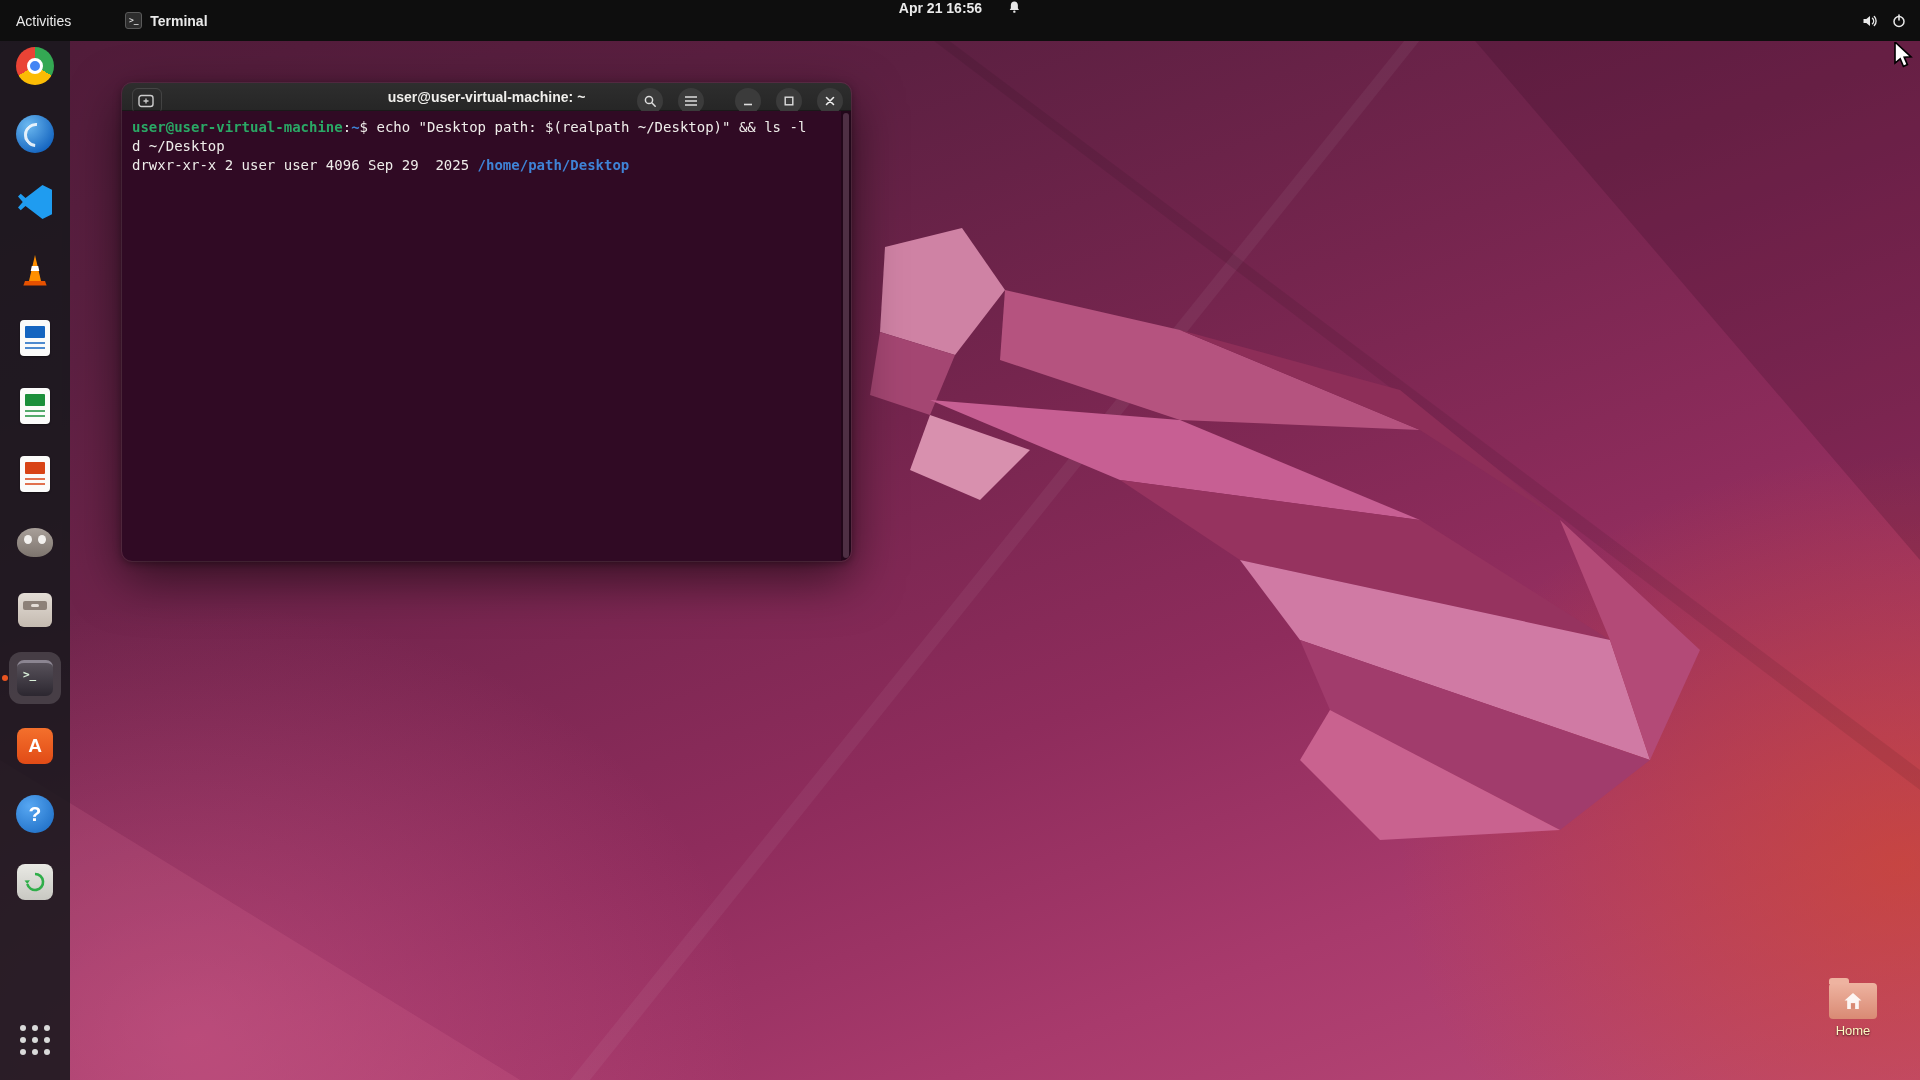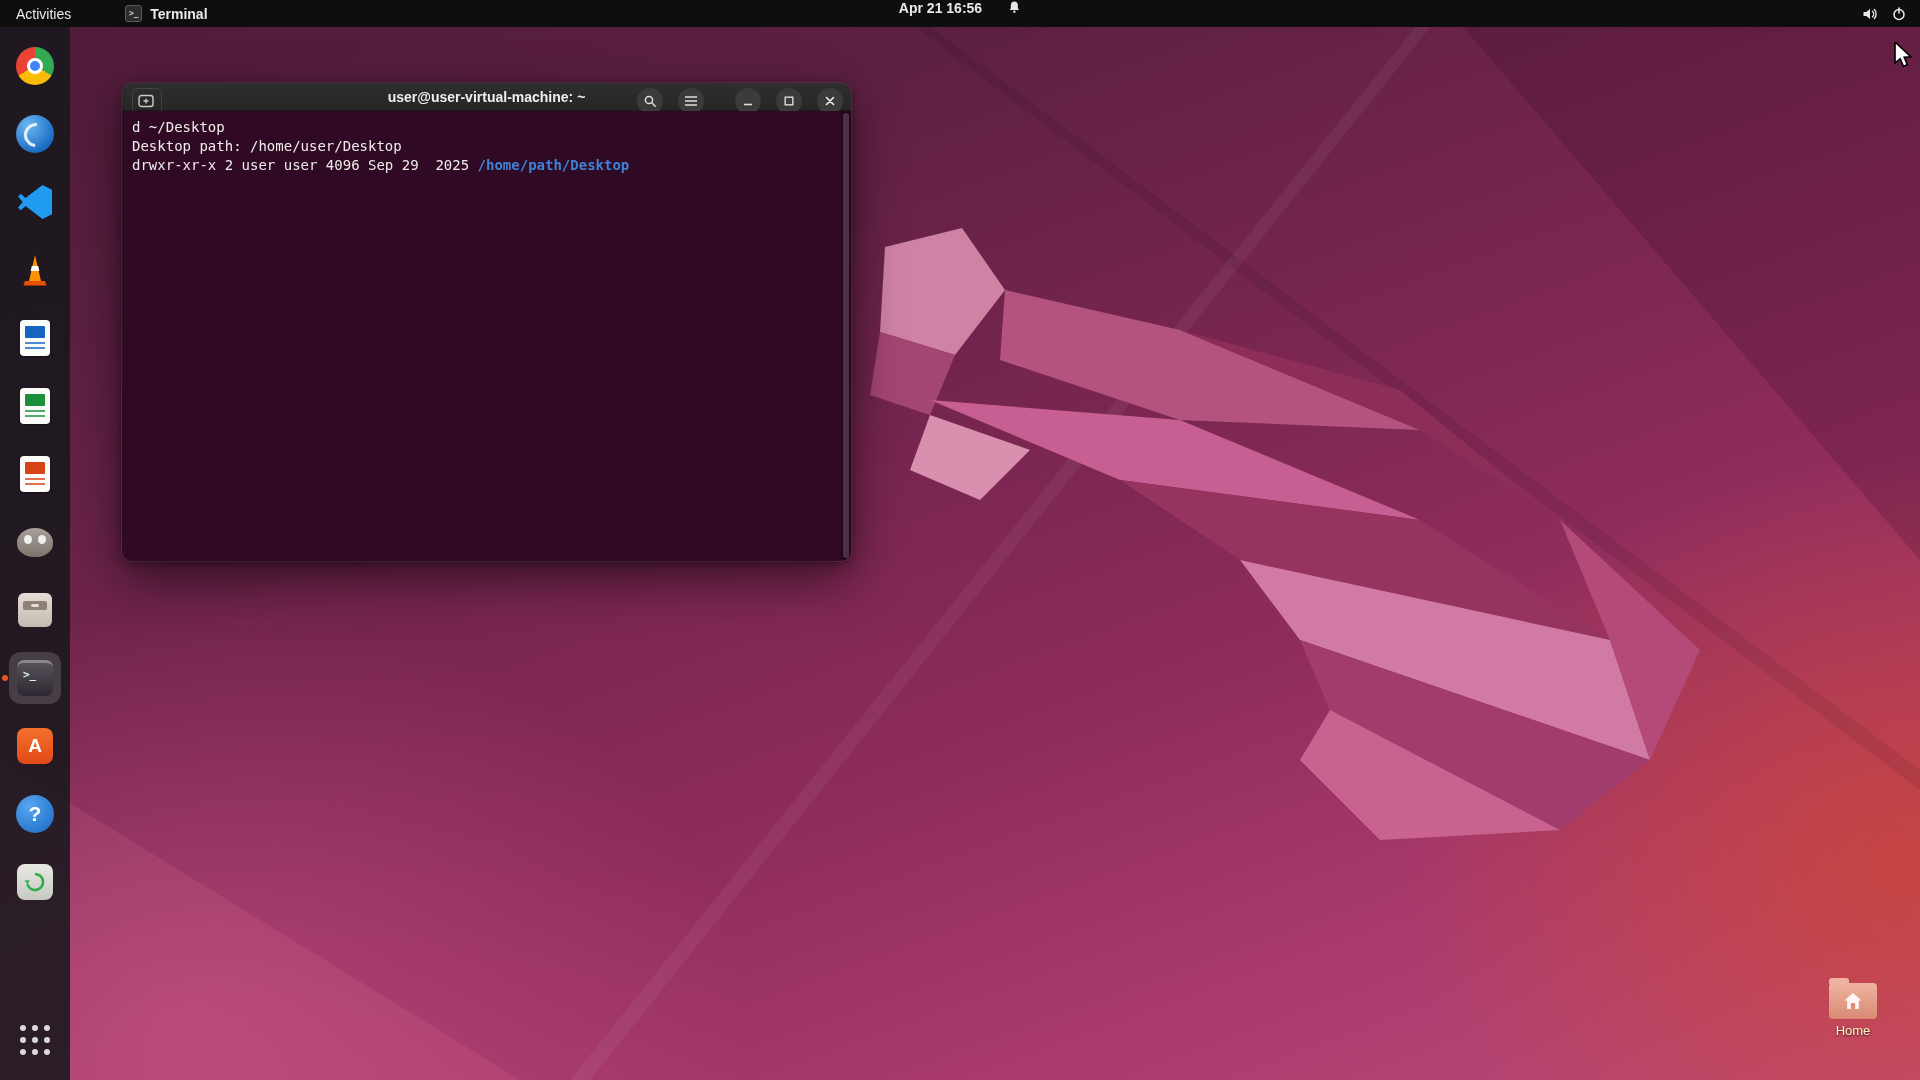--- a/index.html
+++ b/index.html
@@ -9,21 +9,21 @@
   
   .wallpaper { position:absolute; inset:0; z-index:0;
     background:
       radial-gradient(ellipse 760px 620px at 99% 80%, rgba(214,72,35,.60), rgba(214,72,35,0) 66%),
       radial-gradient(ellipse 900px 700px at 10% 96%, rgba(235,105,155,.38), rgba(235,105,155,0) 62%),
       linear-gradient(160deg,#4e1b38 0%,#5d2042 22%,#75254e 42%,#8e2c5c 62%,#a83a6c 80%,#bb4a78 100%);
   }
   .wallpaper svg { position:absolute; inset:0; }
 
   
-  .top-bar { position:absolute; top:0; left:0; width:1920px; height:27px; z-index:20;
+  .top-bar { position:absolute; top:0; left:0; width:1920px; height:41px; z-index:20;
     background:#0e0e0e; color:#eaeaea; display:flex; align-items:center; font-size:14px; }
   .tb-activities { padding:0 16px; height:100%; display:flex; align-items:center; cursor:pointer; }
   .tb-app { display:flex; align-items:center; gap:8px; margin-left:38px; font-weight:bold; }
   .tb-app-icon { width:17px; height:17px; border-radius:3px; background:#2d2d2d; border:1px solid #5a5a5a;
     color:#d8d8d8; font-family:"DejaVu Sans Mono", monospace; font-size:8px; display:flex; align-items:center; justify-content:center; }
   .tb-clock-group { position:absolute; left:50%; top:0; transform:translateX(-50%); height:27px;
     display:flex; align-items:flex-start; gap:26px; font-weight:bold; cursor:pointer; }
   .tb-right { margin-left:auto; display:flex; align-items:center; gap:14px; padding-right:14px; height:100%; }
 
   
@@ -274,22 +274,22 @@
         </div>
         <div class="win-btn">
           <svg width="12" height="12" viewBox="0 0 12 12">
             <path d="M2.5 2.5l7 7 M9.5 2.5l-7 7" stroke="#eeeeee" stroke-width="1.6" stroke-linecap="round"></path>
           </svg>
         </div>
       </div>
     </div>
 
     <div class="term-body">
+      <div class="t-line"><span class="p-green">user@user-virtual-machine</span><span>:</span><span class="p-blue">~</span><span>$ </span><span>echo "Desktop path: $(realpath ~/Desktop)" &amp;&amp; ls -l</span></div>
       <div class="t-line">d ~/Desktop</div>
-      <div class="t-line">Desktop path: /home/user/Desktop</div>
       <div class="t-line"><span>drwxr-xr-x 2 user user 4096 Sep 29  2025 </span><span class="p-blue">/home/path/Desktop</span></div>
       <div class="t-scrollbar">
         <div class="t-thumb"></div>
       </div>
     </div>
   </div>
 
   <div class="home-item">
     <div class="folder">
       <svg width="20" height="18" viewBox="0 0 18 17" style="position:absolute;left:14px;top:9px;">

